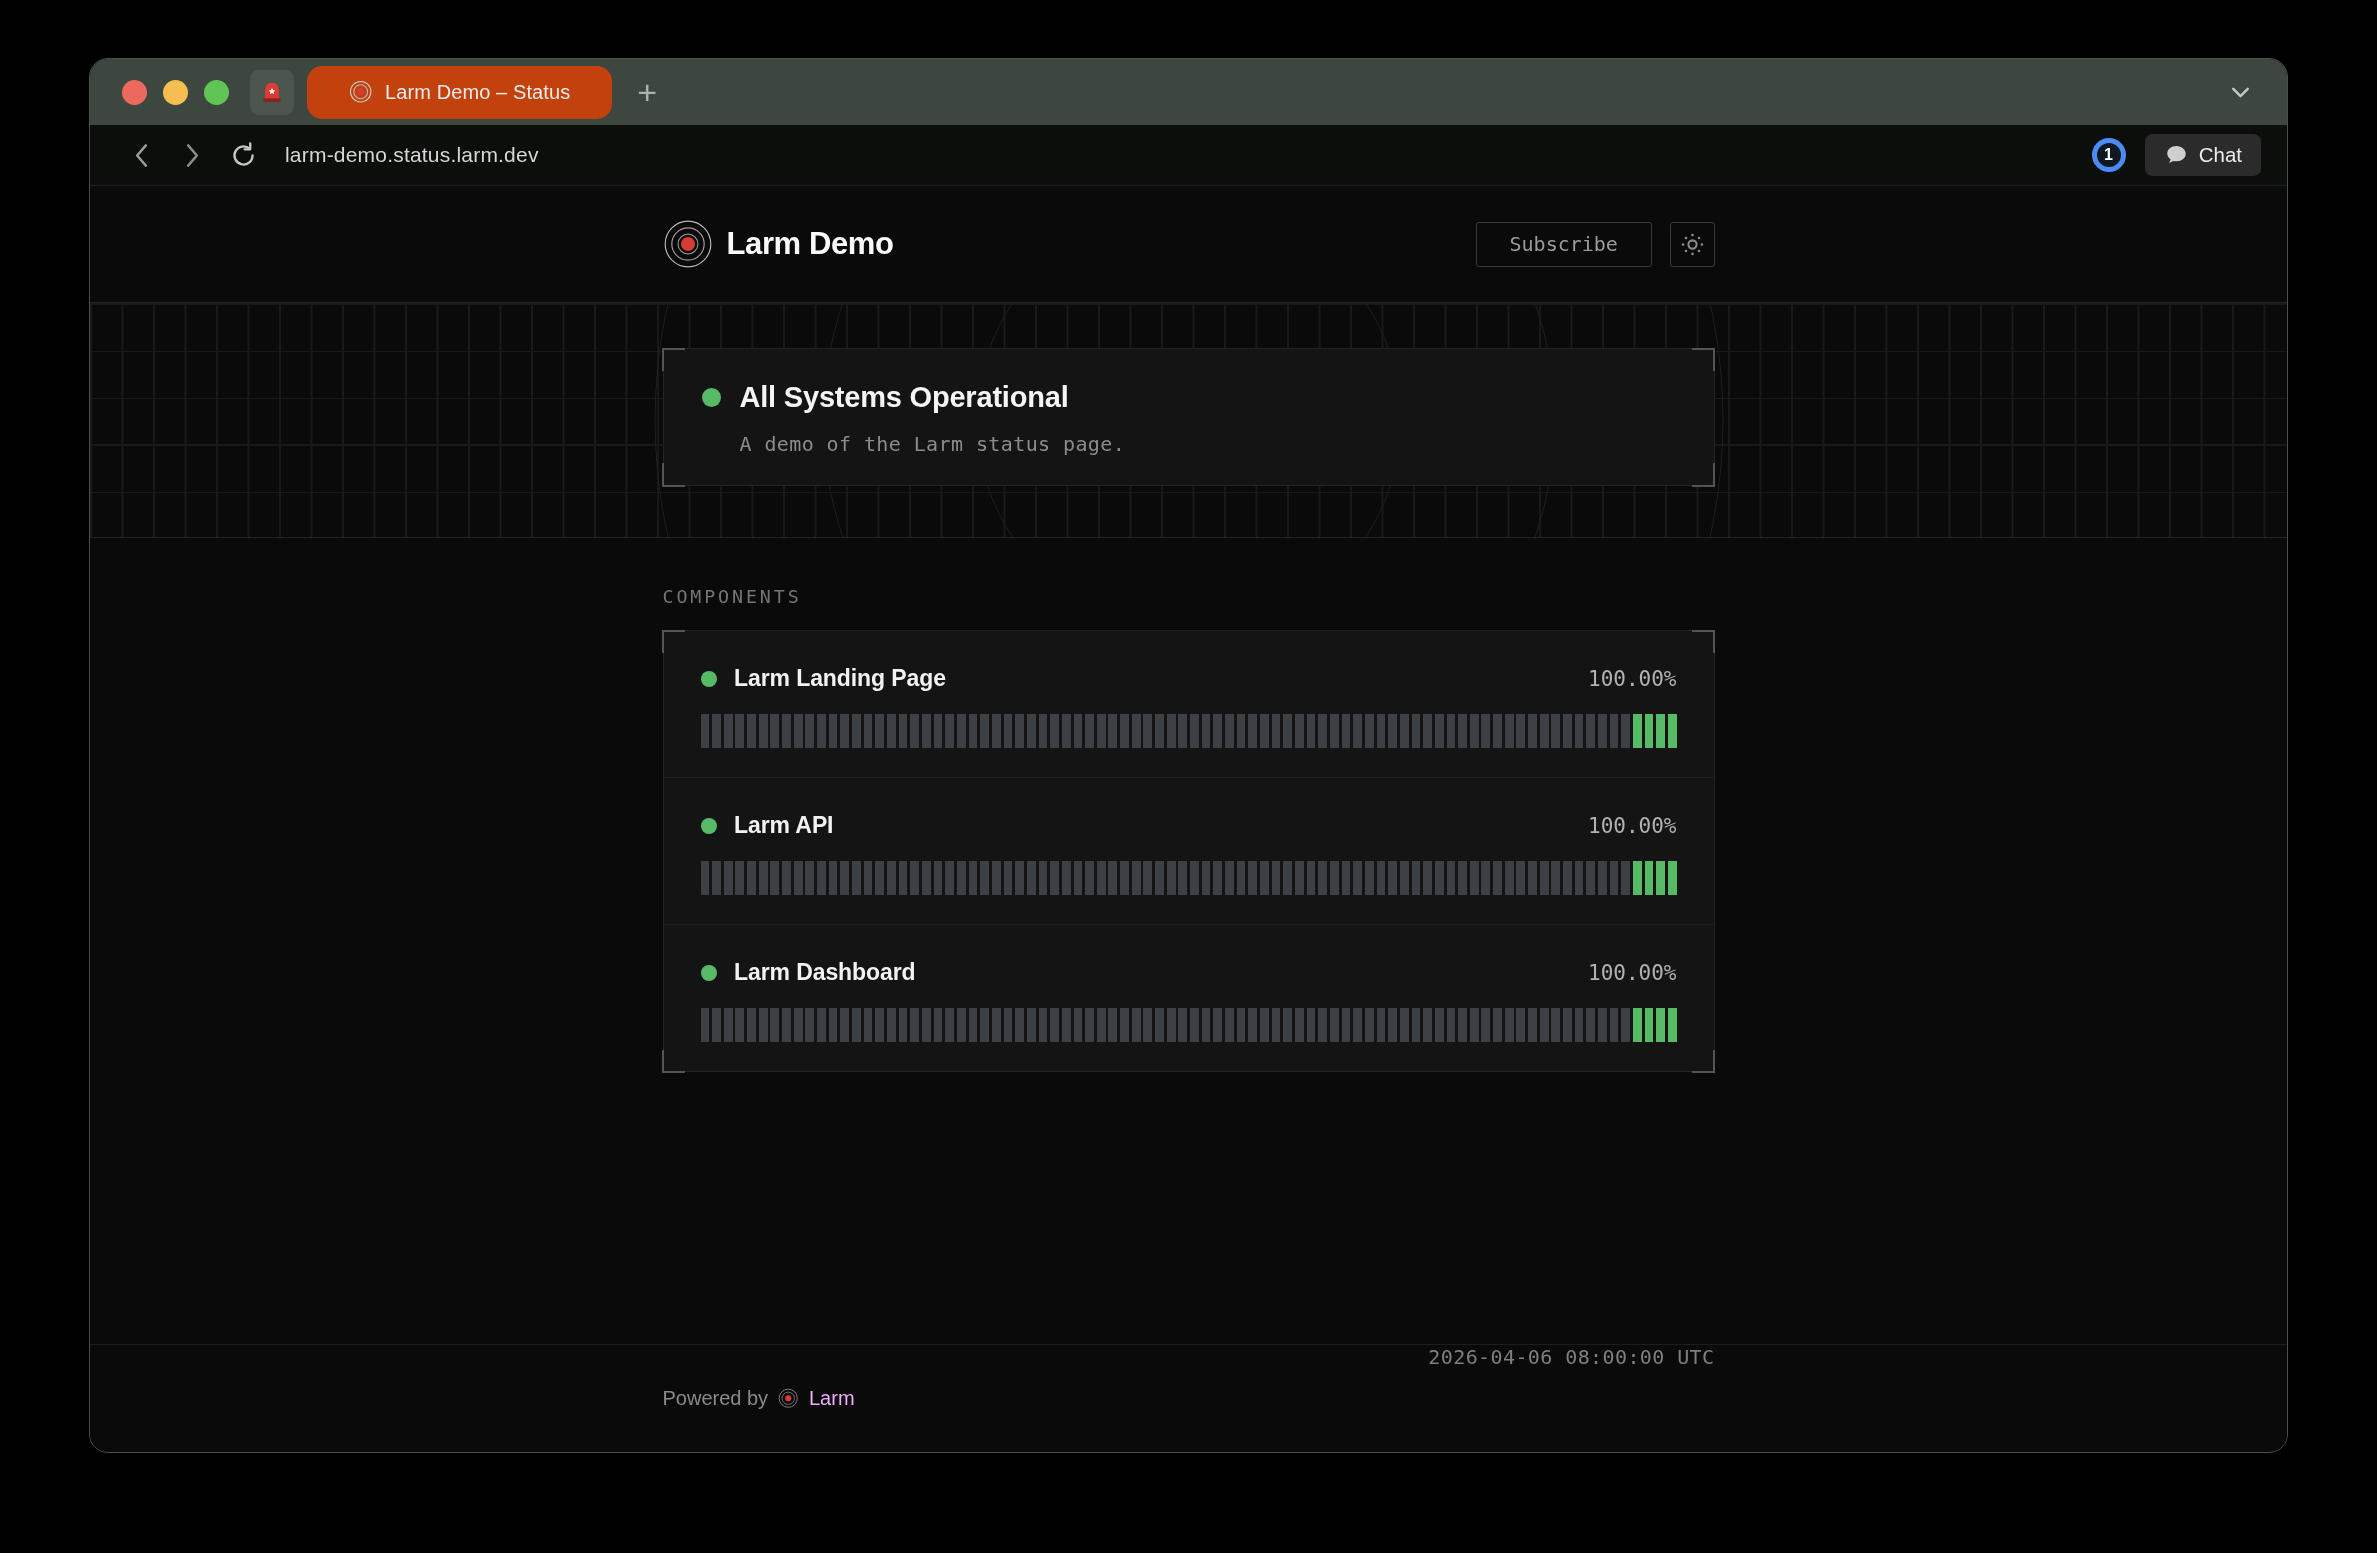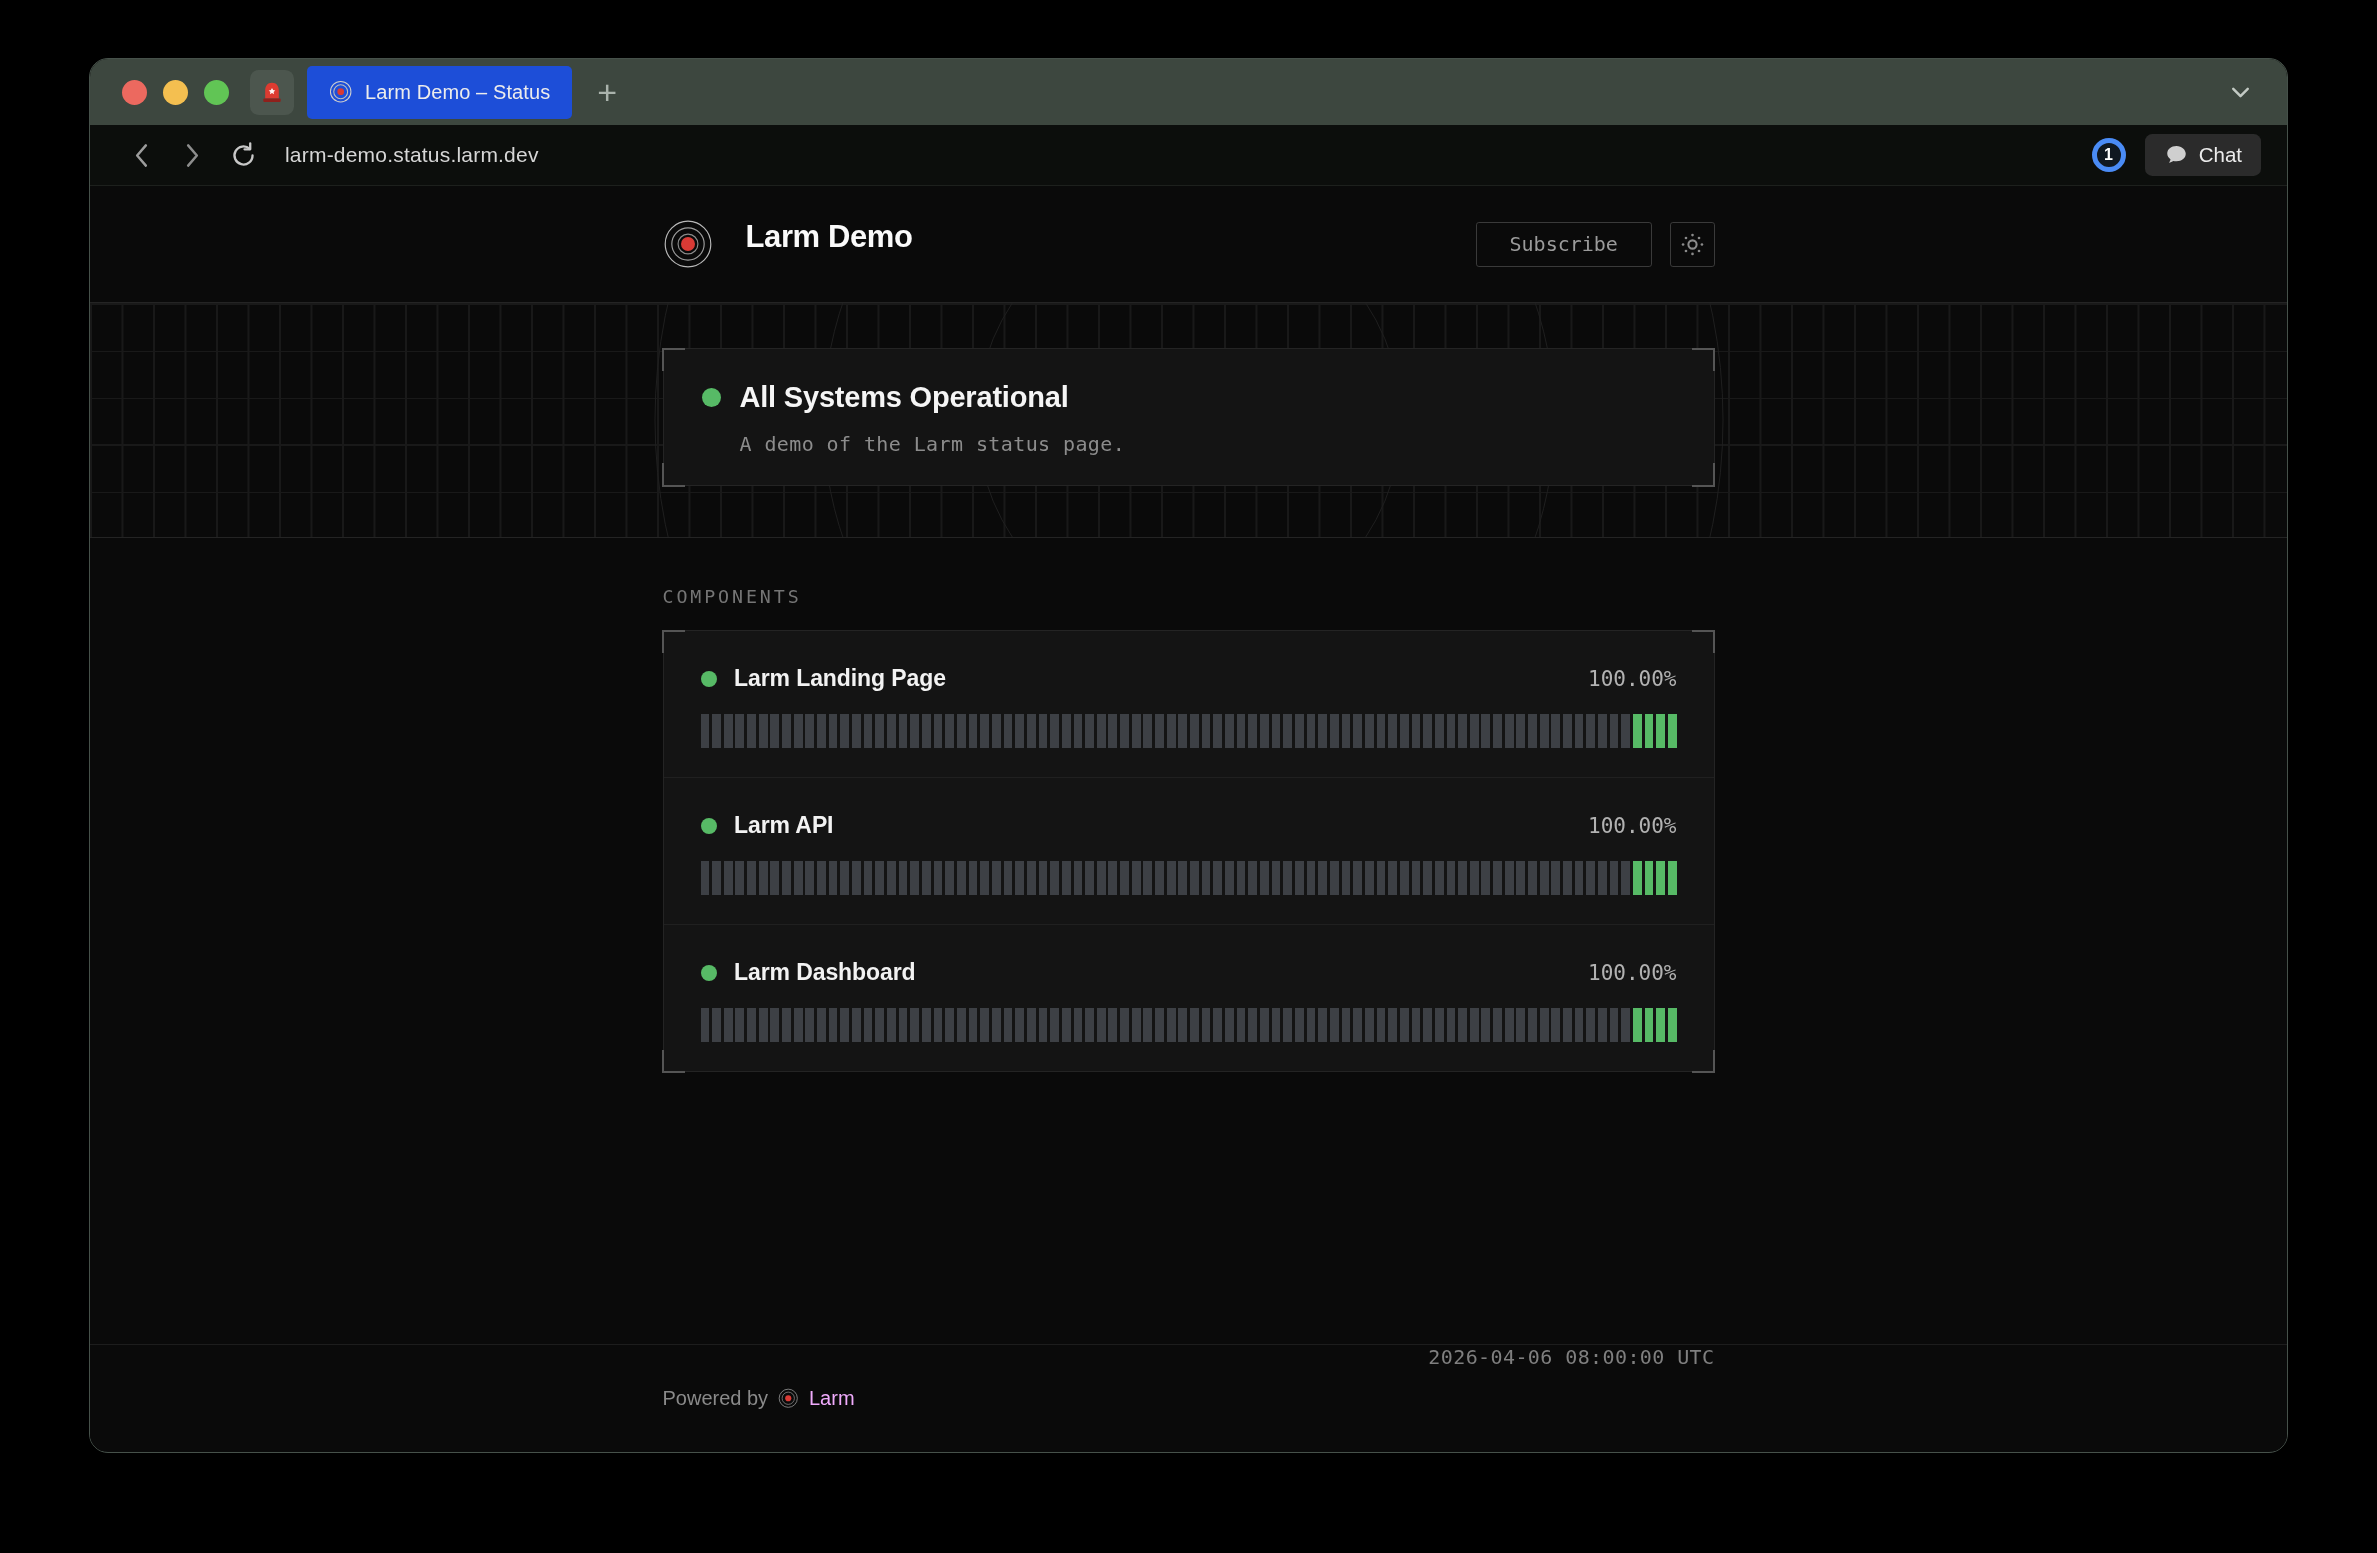--- a/index.html
+++ b/index.html
@@ -10,41 +10,41 @@
   
   .window{ position:absolute; left:89px; top:58px; width:2199px; height:1395px;
            background:#0a0a0a; border:1.5px solid #46514a; border-radius:19px; overflow:hidden; }
 
   
   .tabbar{ height:66px; background:#3d473f; display:flex; align-items:center; padding:0 22px; position:relative; }
   .traffic{ display:flex; gap:16px; margin:0 20.5px 0 10.2px; }
   .light{ width:25px; height:25px; border-radius:50%; }
   .light.red{ background:#ec695f; } .light.yellow{ background:#f4bf50; } .light.green{ background:#61c555; }
   .pinned-tab{ width:44px; height:45px; border-radius:8.8px; background:#4c564e; display:flex; align-items:center; justify-content:center; margin-right:13px; }
-  .tab{ height:53px; min-width:249px; background:#1d4ed8; border-radius:5px; display:flex; align-items:center; gap:13px; padding:0 22px; }
+  .tab{ height:53px; min-width:249px; background:#c2410c; border-radius:15px; display:flex; align-items:center; gap:13px; padding:0 42px; }
   .tab-title{ color:#ececec; font-size:20px; letter-spacing:0.1px; }
   .newtab{ margin-left:25px; color:#aab3ac; font-size:34px; font-weight:300; line-height:1; }
   .tab-overflow{ position:absolute; right:32px; top:20.5px; }
 
   
   .toolbar{ height:61px; background:#0c0e0c; display:flex; align-items:center; padding:0 26px; border-bottom:1.5px solid #1d201d; }
   .nav-ic{ width:51px; display:flex; justify-content:center; }
   .url{ color:#d6d6d6; font-size:21px; margin-left:16px; letter-spacing:0.2px; }
   .toolbar-right{ margin-left:auto; display:flex; align-items:center; gap:19px; }
   .op-icon{ width:34px; height:34px; border-radius:50%; border:5.1px solid #4a8bf5; background:#101821;
             display:flex; align-items:center; justify-content:center; color:#fff; font-weight:bold; font-size:16px; }
   .chat-btn{ height:42px; background:#2b2b2b; border-radius:7.3px; display:flex; align-items:center; gap:10.2px;
              padding:16px 19px; color:#ececec; font-size:20.5px; }
 
   
   .page{ position:relative; height:1265px; background:#0a0a0a; }
   .col{ width:1052px; margin:0 auto; position:relative; }
 
   .site-header{ height:116px; display:flex; align-items:center; }
-  .brand{ display:flex; align-items:flex-start; gap:33px; }
+  .brand{ display:flex; align-items:center; gap:14px; }
   .brand-title{ color:#fafafa; font-size:31px; font-weight:bold; letter-spacing:-0.4px; }
   .header-actions{ margin-left:auto; display:flex; align-items:center; gap:17.6px; }
   .subscribe{ height:45px; padding:0 33px; border:1.5px solid #3a3a3a; border-radius:2.9px; background:transparent;
               color:#9b9b9b; font-size:20px; display:flex; align-items:center; }
   .theme-btn{ width:45px; height:45px; border:1.5px solid #3a3a3a; border-radius:2.9px; display:flex; align-items:center; justify-content:center; }
 
   
   .hero{ position:relative; height:236px; border-top:1.5px solid #242424; border-bottom:1.5px solid #242424; overflow:hidden;
          background-image:
            linear-gradient(#191919 1.5px, transparent 1.5px),

